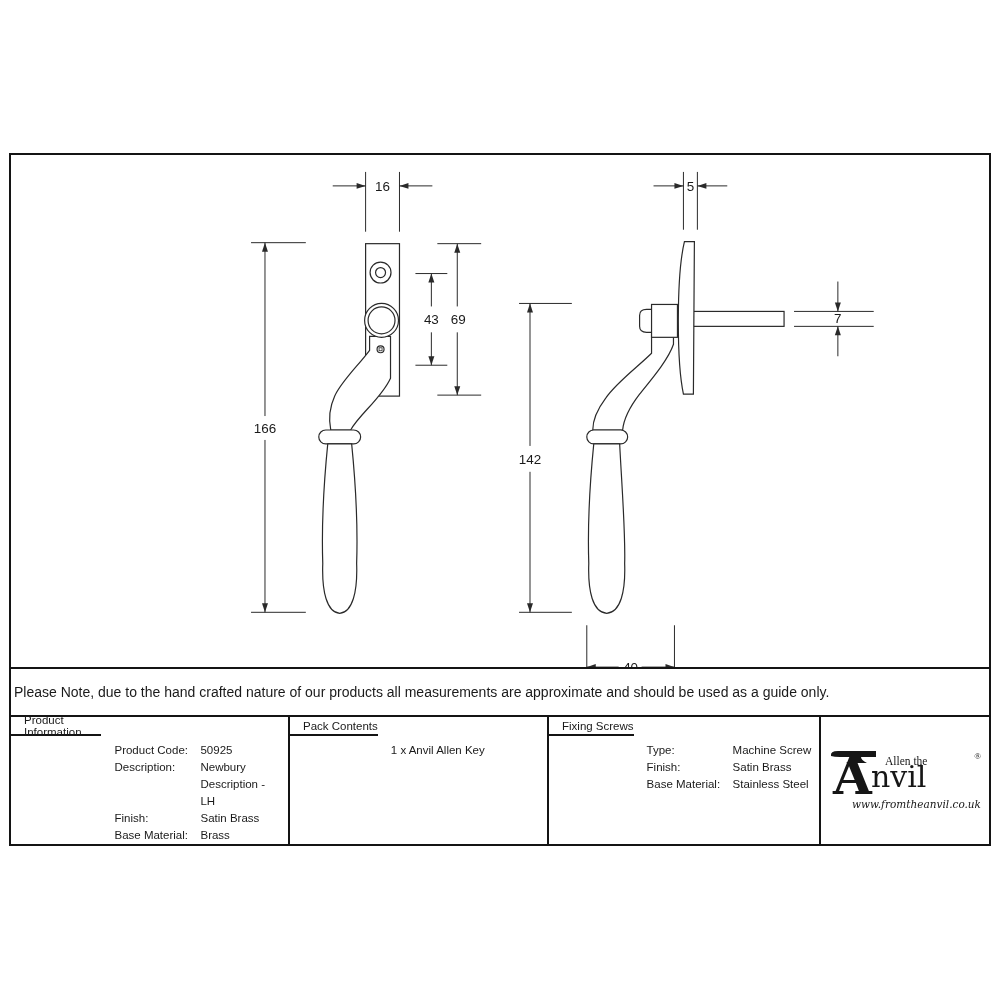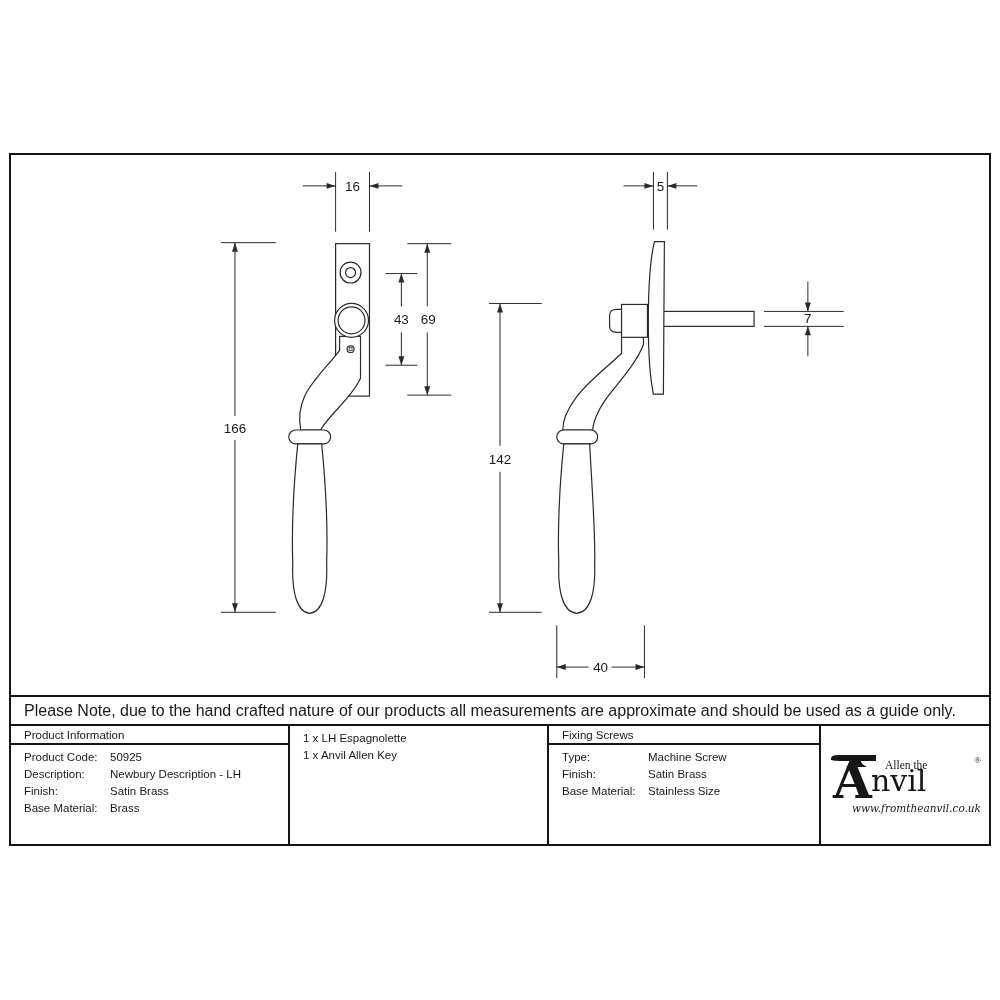--- a/index.html
+++ b/index.html
@@ -6,45 +6,45 @@
   html,body { width:1000px; height:1000px; background:#ffffff;
               font-family:"Liberation Sans", sans-serif; color:#1a1a1a; }
   body { position:relative; }
 
   .sheet-frame {
     position:absolute; left:9px; top:153px; width:982px; height:693px;
     border:2px solid #141414; background:#ffffff;
     display:flex; flex-direction:column;
   }
 
-  .drawing-area { position:relative; width:978px; height:540px; overflow:hidden; }
+  .drawing-area { position:relative; width:978px; height:540px; overflow:hidden;padding-left:30px; }
   .drawing-area svg { display:block; }
 
   .note-row {
     border-top:2px solid #141414;
-    height:29px; display:flex; align-items:center;
-    padding-left:13px; font-size:16px;
+    height:50px; display:flex; align-items:center;
+    padding-left:3px; font-size:14px;
   }
 
   .spec-table {
     border-top:2px solid #141414;
     flex:1; display:flex;
   }
-  .spec-col { border-right:2px solid #141414; display:flex; flex-direction:column; }
+  .spec-col { border-right:2px solid #141414; display:flex; flex-direction:row; }
   .col-product { width:279px; }
   .col-pack    { width:259px; }
   .col-screws  { width:272px; }
   .col-logo    { flex:1; border-right:none; display:flex; align-items:center; justify-content:center; }
 
   .col-header {
     height:19px; border-bottom:2px solid #141414;
     display:flex; align-items:center; padding-left:13px;
     font-size:11.5px;
   }
-  .col-body { padding:4px 6px 0 13px; font-size:11.5px; line-height:17px; }
+  .col-body { padding:25px 6px 0 13px; font-size:11.5px; line-height:17px; }
   .kv-row { display:flex; }
   .kv-label { width:86px; flex:0 0 86px; }
   .kv-value { flex:1; }
 
   
   text.dim {
     font-family:"Liberation Sans", sans-serif;
     font-size:13.5px; fill:#1a1a1a;
   }
 
@@ -243,42 +243,44 @@
           <span class="kv-value">Satin Brass</span>
         </div>
         <div class="kv-row">
           <span class="kv-label">Base Material:</span>
           <span class="kv-value">Brass</span>
         </div>
       </div>
     </div>
 
     <div class="spec-col col-pack">
+      <div class="col-header">
+        <span>Pack Contents</span>
+      </div>
       <div class="col-body">
-        <div>1 x LH Espagnolette</div>
         <div>1 x Anvil Allen Key</div>
       </div>
     </div>
 
     <div class="spec-col col-screws">
       <div class="col-header">
         <span>Fixing Screws</span>
       </div>
       <div class="col-body">
         <div class="kv-row">
           <span class="kv-label">Type:</span>
           <span class="kv-value">Machine Screw</span>
         </div>
         <div class="kv-row">
           <span class="kv-label">Finish:</span>
           <span class="kv-value">Satin Brass</span>
         </div>
         <div class="kv-row">
           <span class="kv-label">Base Material:</span>
-          <span class="kv-value">Stainless Size</span>
+          <span class="kv-value">Stainless Steel</span>
         </div>
       </div>
     </div>
 
     <div class="spec-col col-logo">
       <div class="logo">
         <span class="logo-a">A</span>
         <svg class="anvil-top" viewBox="0 0 50 15">
           <path fill="#161616" d="M2 7 Q1 2 9 2 L47 2 L47 8 L32 8 Q32 11 38 14 L17 14 Q23 11 23 8 L11 8 Q5 8 2 7 Z"></path>
         </svg>

